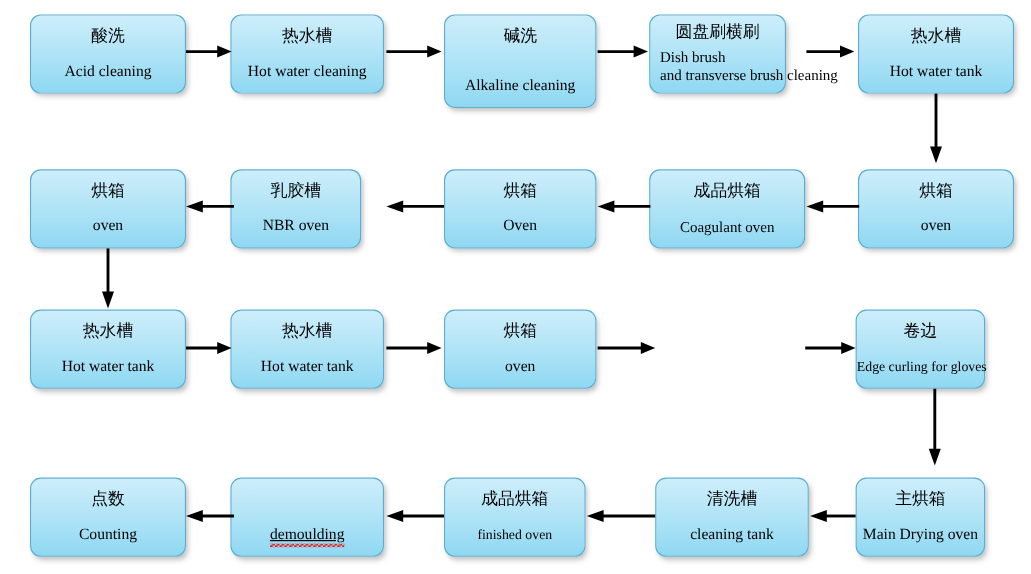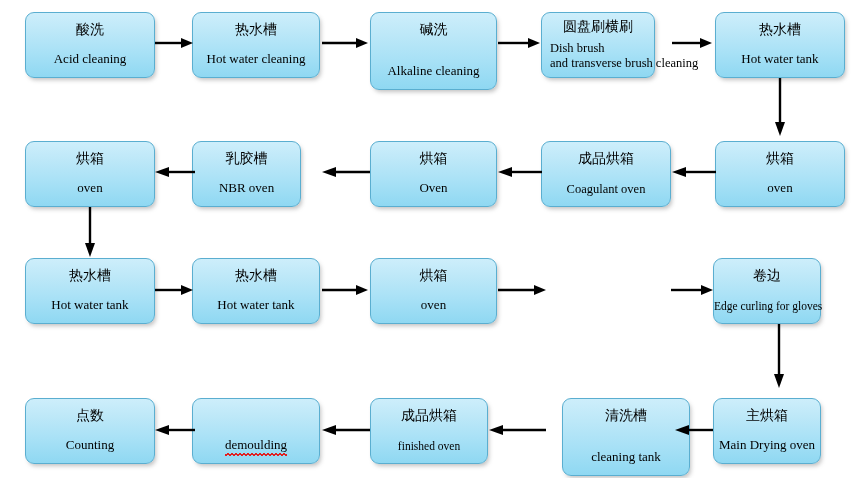--- a/index.html
+++ b/index.html
@@ -78,20 +78,21 @@
   .node.tight .en {
     font-size: 12.5px;
   }
 
   .node.small-en .en {
     font-size: 11.5px;
   }
 
   
   .misspelled {
+    text-decoration: underline;
     text-decoration-color: #000;
     position: relative;
     display: inline-block;
   }
   .misspelled::after {
     content: "";
     position: absolute;
     left: 0;
     right: 0;
     bottom: -3px;
@@ -291,21 +292,21 @@
     <div class="en" style="position:absolute; left:0; right:0; bottom:10px; text-align:center;">
       <span class="misspelled" style="font-size:13px;">demoulding</span>
     </div>
   </div>
 
   <div class="node small-en" style="left:370px; top:398px; width:118px; height:66px;">
     <div class="cn">成品烘箱</div>
     <div class="en">finished oven</div>
   </div>
 
-  <div class="node" style="left:546px; top:398px; width:128px; height:78px;margin-left:16px;">
+  <div class="node" style="left:546px; top:398px; width:128px; height:66px;">
     <div class="cn">清洗槽</div>
     <div class="en">cleaning tank</div>
   </div>
 
   <div class="node" style="left:713px; top:398px; width:108px; height:66px;">
     <div class="cn">主烘箱</div>
     <div class="en">Main Drying oven</div>
   </div>
 
   <div class="conn" style="left:155px; top:423px;">

